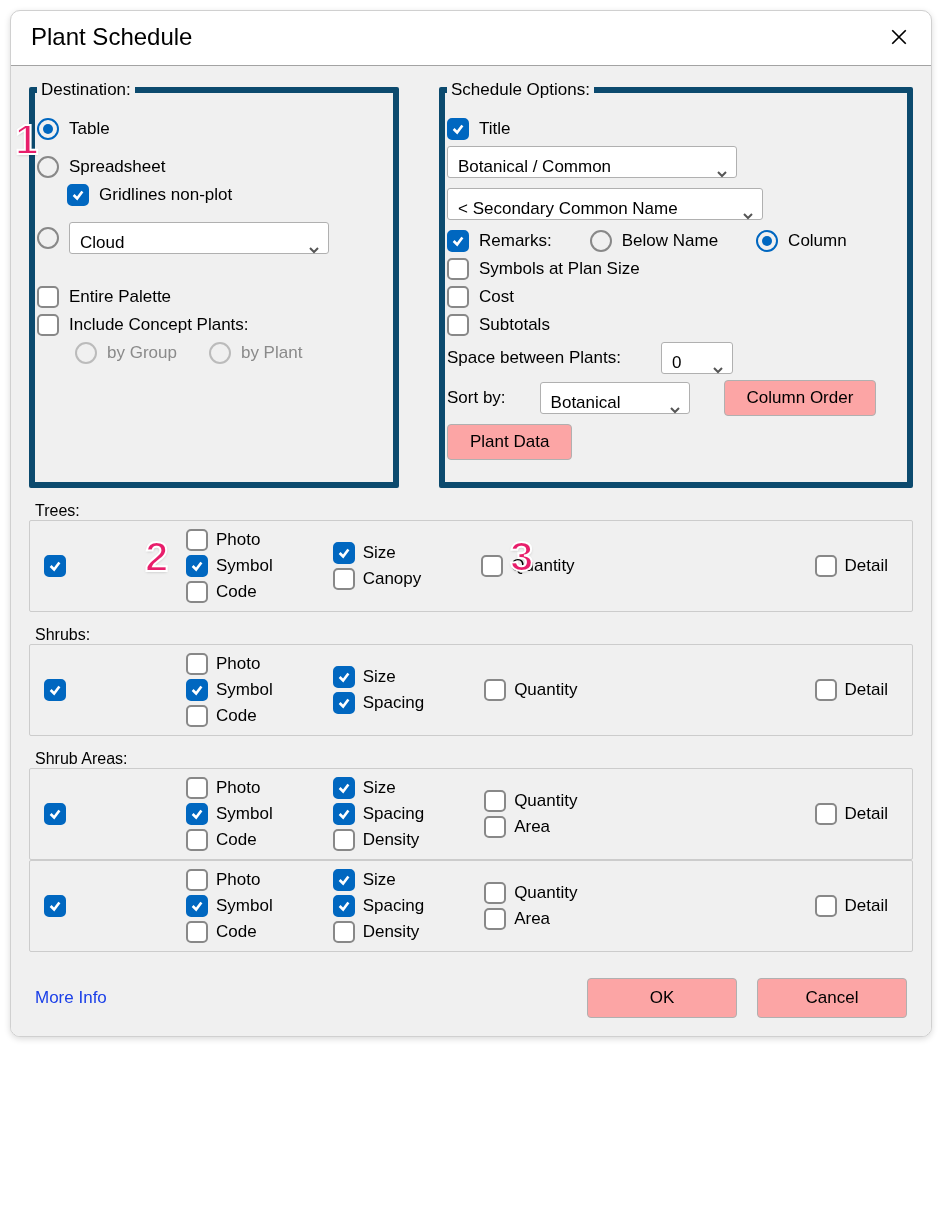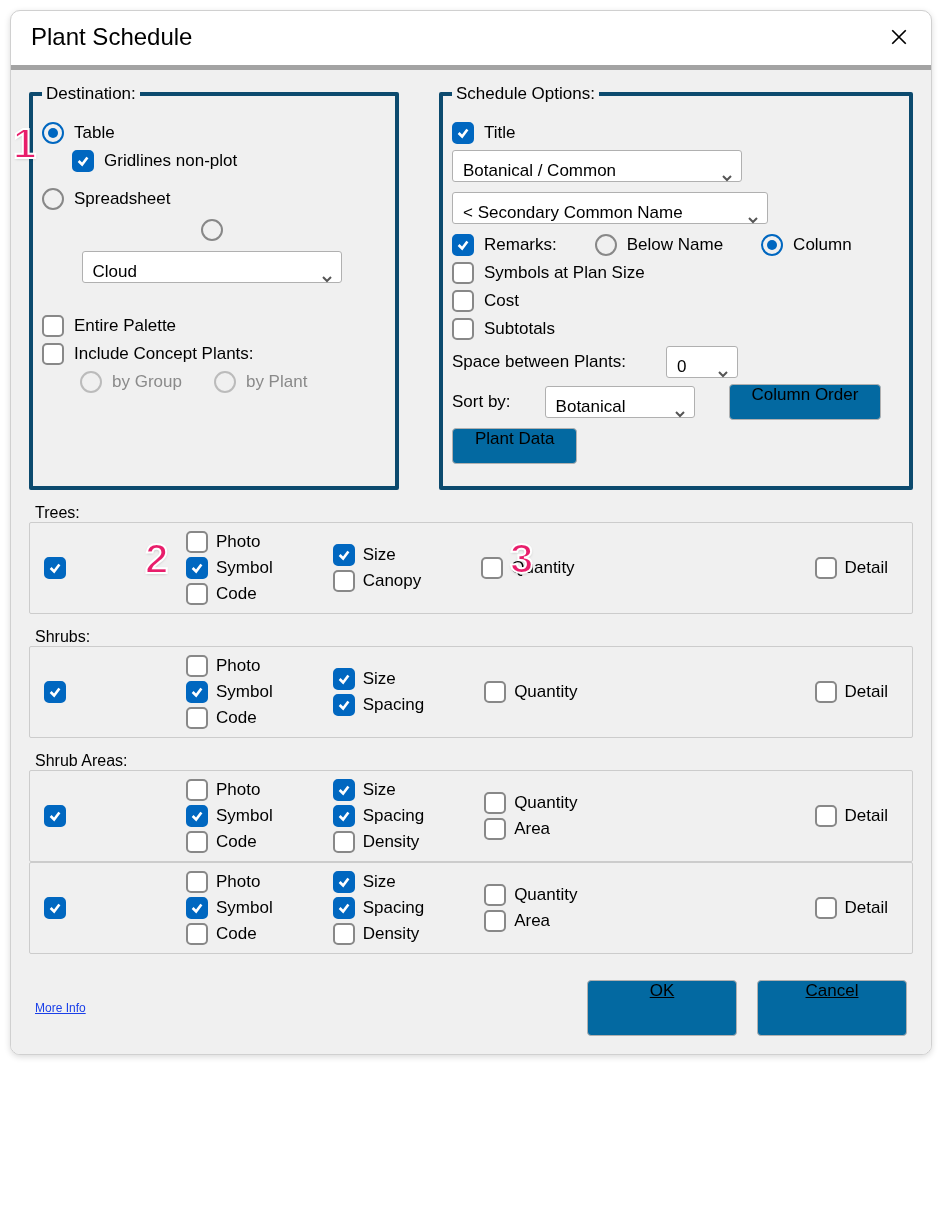--- a/index.html
+++ b/index.html
@@ -16,21 +16,21 @@
     border-radius: 10px;
     box-shadow: 0 2px 6px rgba(0,0,0,0.15);
     overflow: hidden;
     position: relative;
   }
   .titlebar {
     display: flex;
     align-items: center;
     justify-content: space-between;
     padding: 12px 18px 14px 20px;
-    border-bottom: 5px solid #a3a3a3;
+    border-bottom: 1px solid #a3a3a3;
   }
   .titlebar h1 {
     font-size: 24px;
     font-weight: 400;
     color: #000;
   }
   .close-x {
     width: 28px; height: 28px;
     display: flex; align-items:center; justify-content:center;
     cursor: pointer;
@@ -38,23 +38,23 @@
   .close-x svg { width: 18px; height:18px; stroke:#000; stroke-width:1.5; }
   .content {
     background: #f0f0f0;
     padding: 14px 18px 18px 18px;
   }
   .top-row {
     display: flex;
     gap: 40px;
   }
   fieldset {
-    border: 4px solid #0c4a6e;
+    border: 6px solid #0c4a6e;
     border-radius: 2px;
-    padding: 12px 14px 16px 9px;
+    padding: 12px 14px 16px 2px;
     position: relative;
   }
   legend {
     padding: 0 4px;
     font-size: 17px;
     background: #f0f0f0;
   }
   .dest-box { width: 370px; }
   .opts-box { flex: 1; }
   .row {
@@ -90,23 +90,23 @@
     border:1px solid #b0b0b0;
     border-radius:3px;
     height:32px;
     display:flex; align-items:flex-end; justify-content:space-between;
     padding:0 8px 0 10px;
     color:#000;
   }
   .select .chev { width:12px; height:12px; }
   .select .chev svg { width:12px; height:12px; stroke:#555; stroke-width:2; fill:none; }
   .btn {
-    background:#0369a1; border:1px solid #b0b0b0; border-radius:4px;
+    background:#fca5a5; border:1px solid #b0b0b0; border-radius:4px;
     height:36px; padding:0 22px; font-size:17px; cursor:pointer;
-    display:inline-flex; align-items:flex-start; justify-content:center;
+    display:inline-flex; align-items:center; justify-content:center;
   }
   .gap { height: 20px; }
   
   .cat-title { margin: 14px 0 0 6px; font-size:16px; }
   .cat-box {
     border:1px solid #cccccc;
     border-radius:2px;
     padding:8px 14px;
     display:flex;
     align-items:center;
@@ -116,23 +116,23 @@
   .col {
     display:flex; flex-direction:column; gap:4px; margin-right: 60px;
   }
   .col-row { display:flex; align-items:center; gap:8px; }
   .col.detail { margin-left:auto; margin-right:10px; }
   
   .footer {
     display:flex; align-items:center; justify-content:space-between;
     margin-top:26px; padding:0 6px;
   }
-  .link { color:#1a3fe8; text-decoration:underline; font-size:12px; cursor:pointer; }
+  .link { color:#1a3fe8; font-size:17px; cursor:pointer; }
   .footer-btns { display:flex; gap:20px; }
-  .footer-btns .btn { width:150px; height:56px;text-decoration:underline; }
+  .footer-btns .btn { width:150px; height:40px; }
   
   .annot {
     position:absolute;
     font-weight:900;
     font-size:42px;
     color:#e81e6b;
     -webkit-text-stroke: 2px #fff;
     text-shadow: 0 1px 3px rgba(0,0,0,0.25);
     pointer-events:none;
     z-index:10;
@@ -158,35 +158,35 @@
 
       <fieldset class="dest-box">
         <legend>Destination:</legend>
 
         <span class="annot" style="left:-20px; top:16px;">1</span>
 
         <div class="row">
           <span class="radio checked"></span>
           <span class="label">Table</span>
         </div>
-        <div class="row indent">
-          <span class="chk checked">
-              <svg viewBox="0 0 16 16">
-                <path d="M3 8 L7 12 L13 4"></path>
-              </svg>
-            </span>
-          <span class="label">Gridlines non-plot</span>
-        </div>
-
         <div class="row" style="margin-top:16px;">
           <span class="radio"></span>
           <span class="label">Spreadsheet</span>
         </div>
 
-        <div class="row" style="margin-top:9px;flex-direction:column;">
+        <div class="row indent">
+          <span class="chk checked">
+              <svg viewBox="0 0 16 16">
+                <path d="M3 8 L7 12 L13 4"></path>
+              </svg>
+            </span>
+          <span class="label">Gridlines non-plot</span>
+        </div>
+
+        <div class="row" style="margin-top:16px;">
           <span class="radio"></span>
           <div class="select" style="width:260px;">
             <span>Cloud</span>
             <span class="chev"><svg viewBox="0 0 12 12">
                   <path d="M2 4 L6 8 L10 4"></path>
                 </svg></span>
           </div>
         </div>
 
         <div class="gap"></div>

